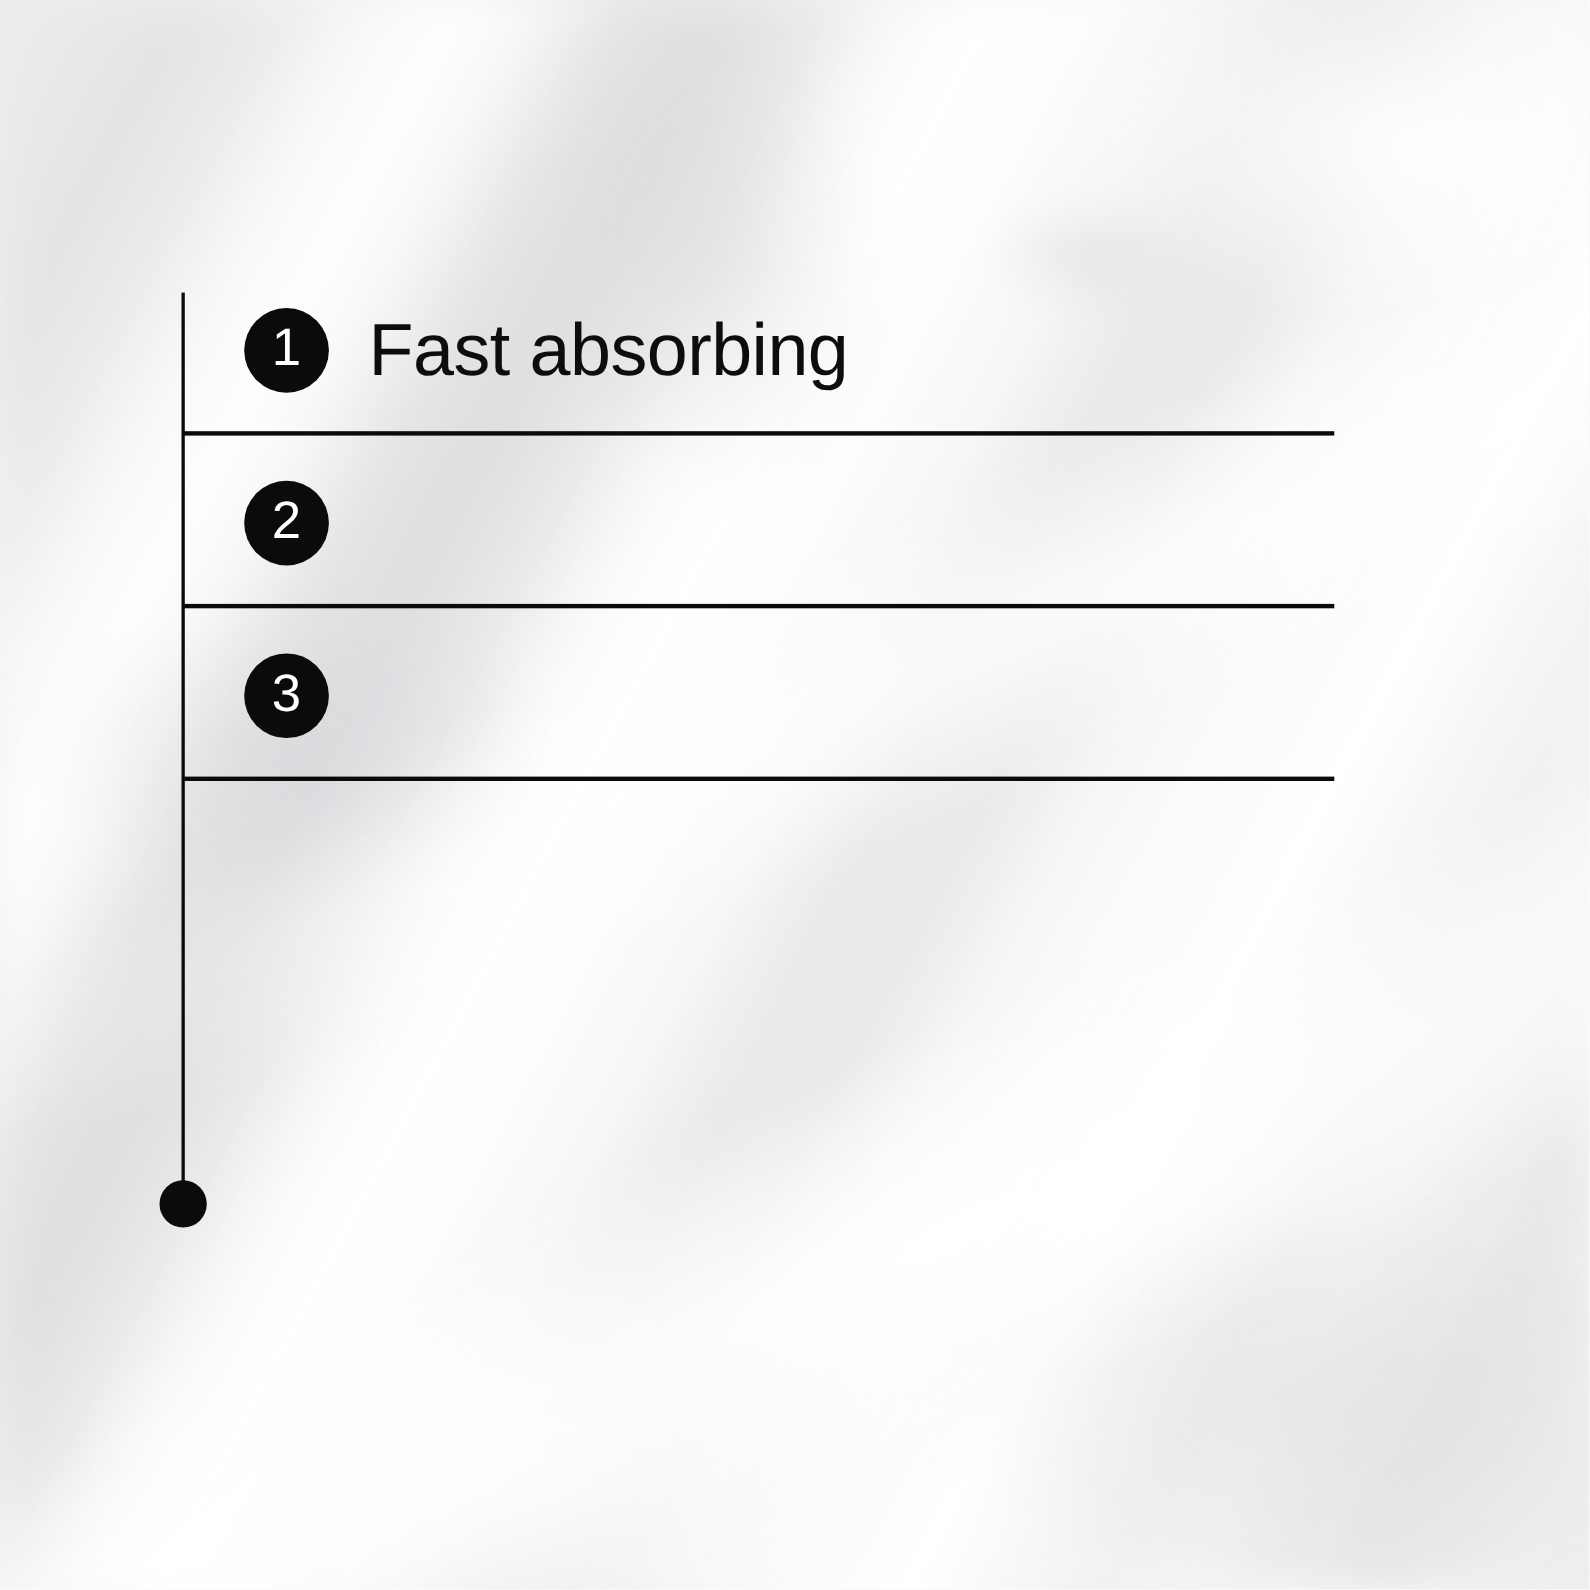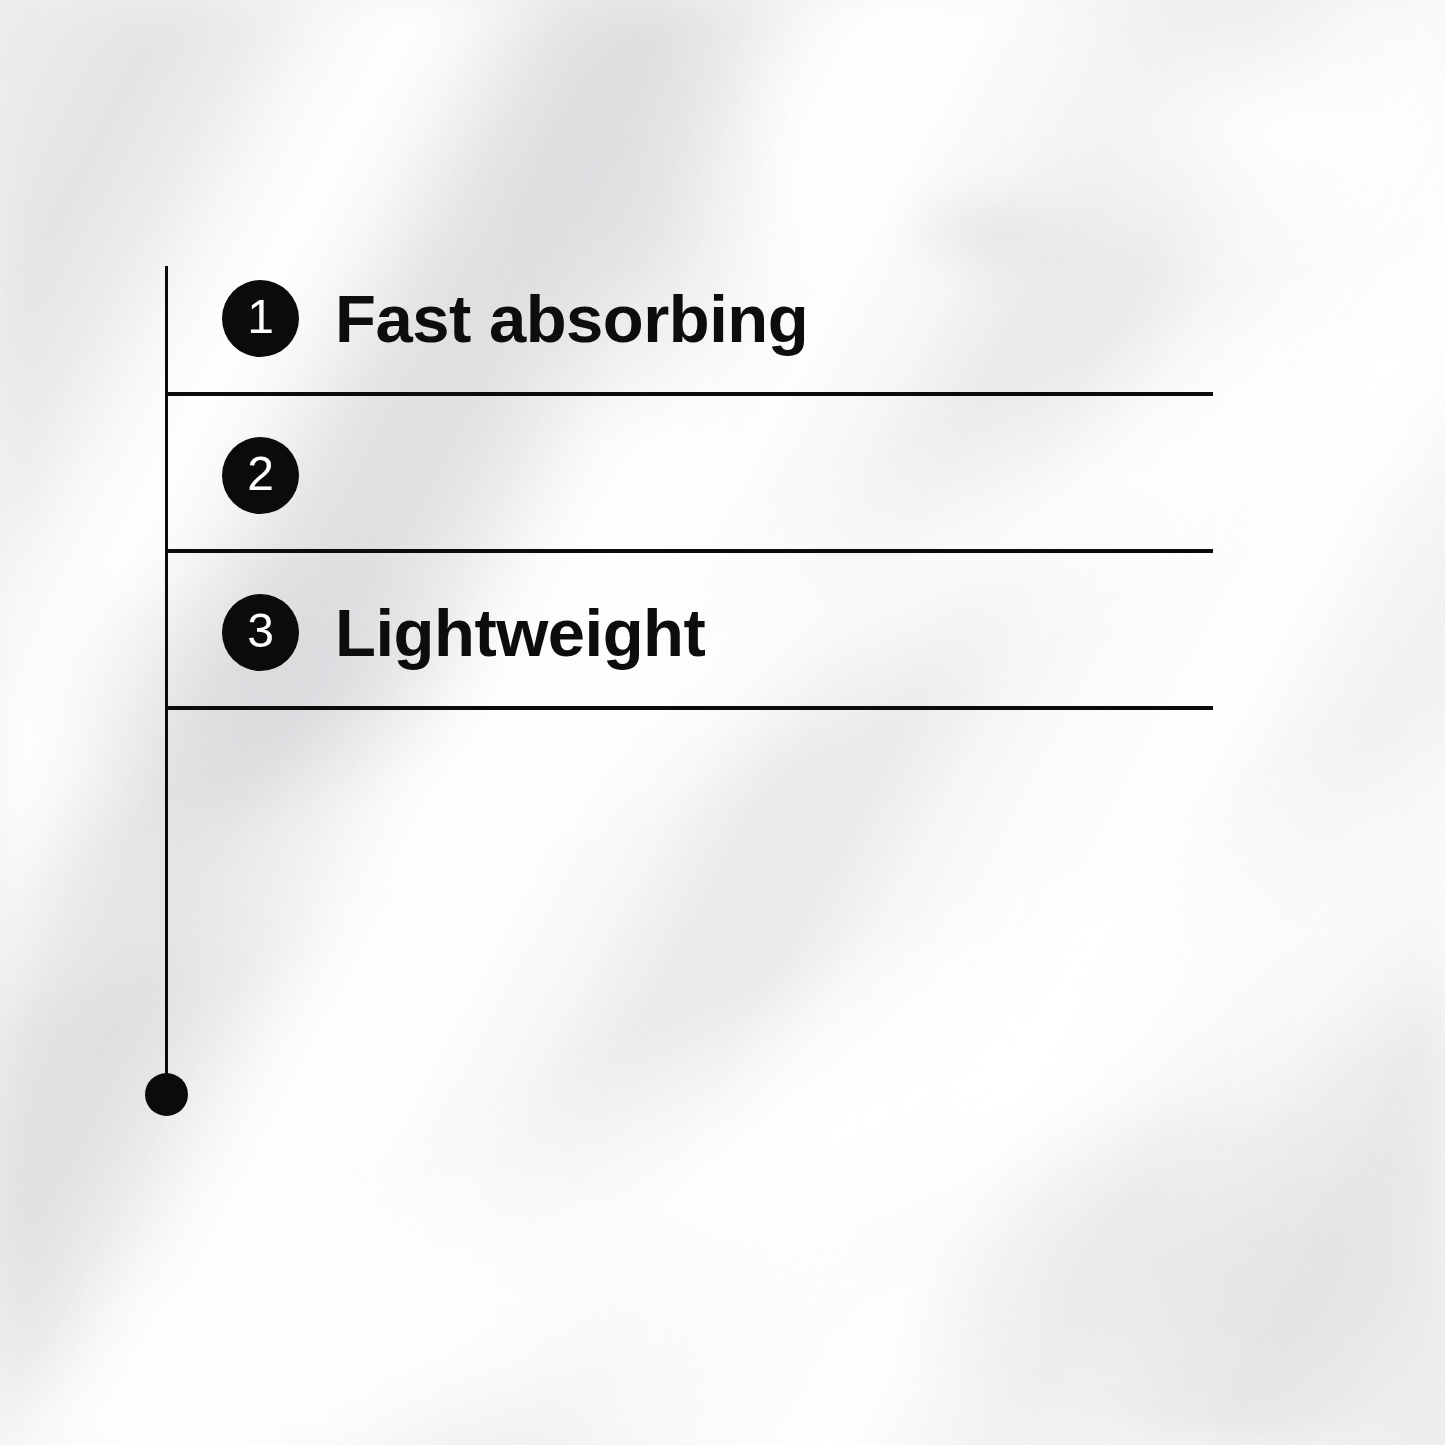--- a/index.html
+++ b/index.html
@@ -196,21 +196,20 @@
     box-sizing: border-box;
   }
 
   .feature-label {
     margin-left: 36px;
     font-size: 67px;
     line-height: 1;
     color: #0d0d0d;
     white-space: nowrap;
     letter-spacing: -0.5px;
-    font-weight: bold;
   }
 </style>
 </head>
 <body>
 
 <div id="canvas">
 
   <div class="bg-layer" id="bg-base"></div>
   <div class="bg-layer" id="bg-bands"></div>
   <div class="bg-layer" id="bg-shadows"></div>
@@ -231,17 +230,16 @@
       <div class="badge">1</div>
       <div class="feature-label">Fast absorbing</div>
     </div>
 
     <div class="feature-row r2">
       <div class="badge">2</div>
     </div>
 
     <div class="feature-row r3">
       <div class="badge">3</div>
-      <div class="feature-label">Lightweight</div>
     </div>
 
   </div>
 </div>
 
 </body></html>

